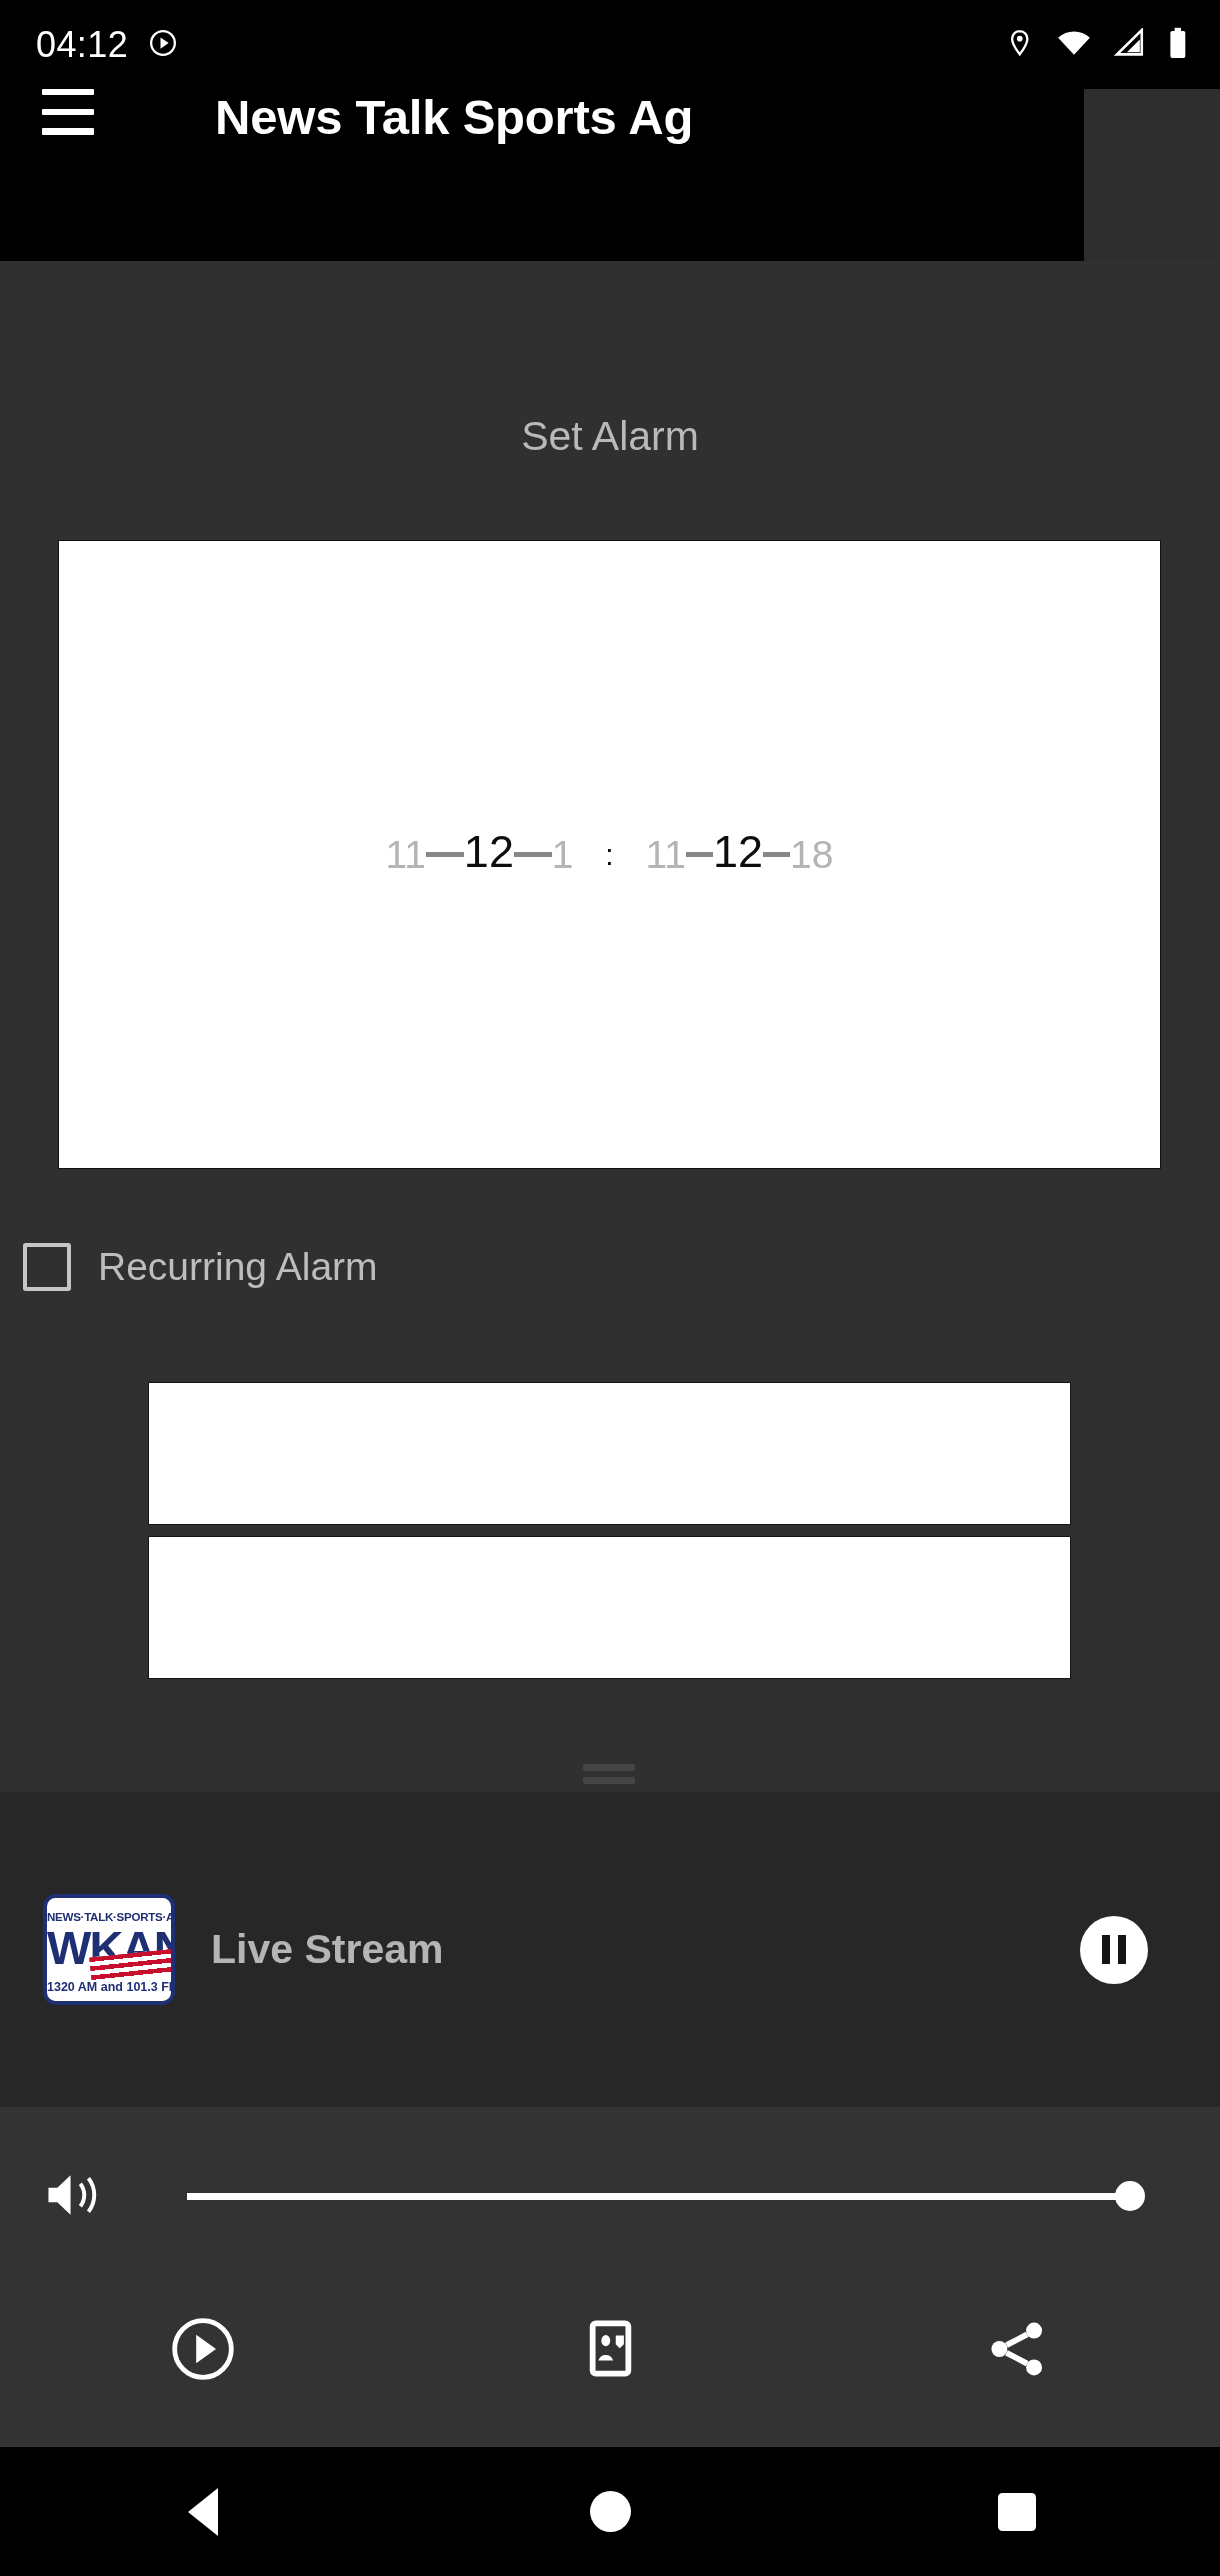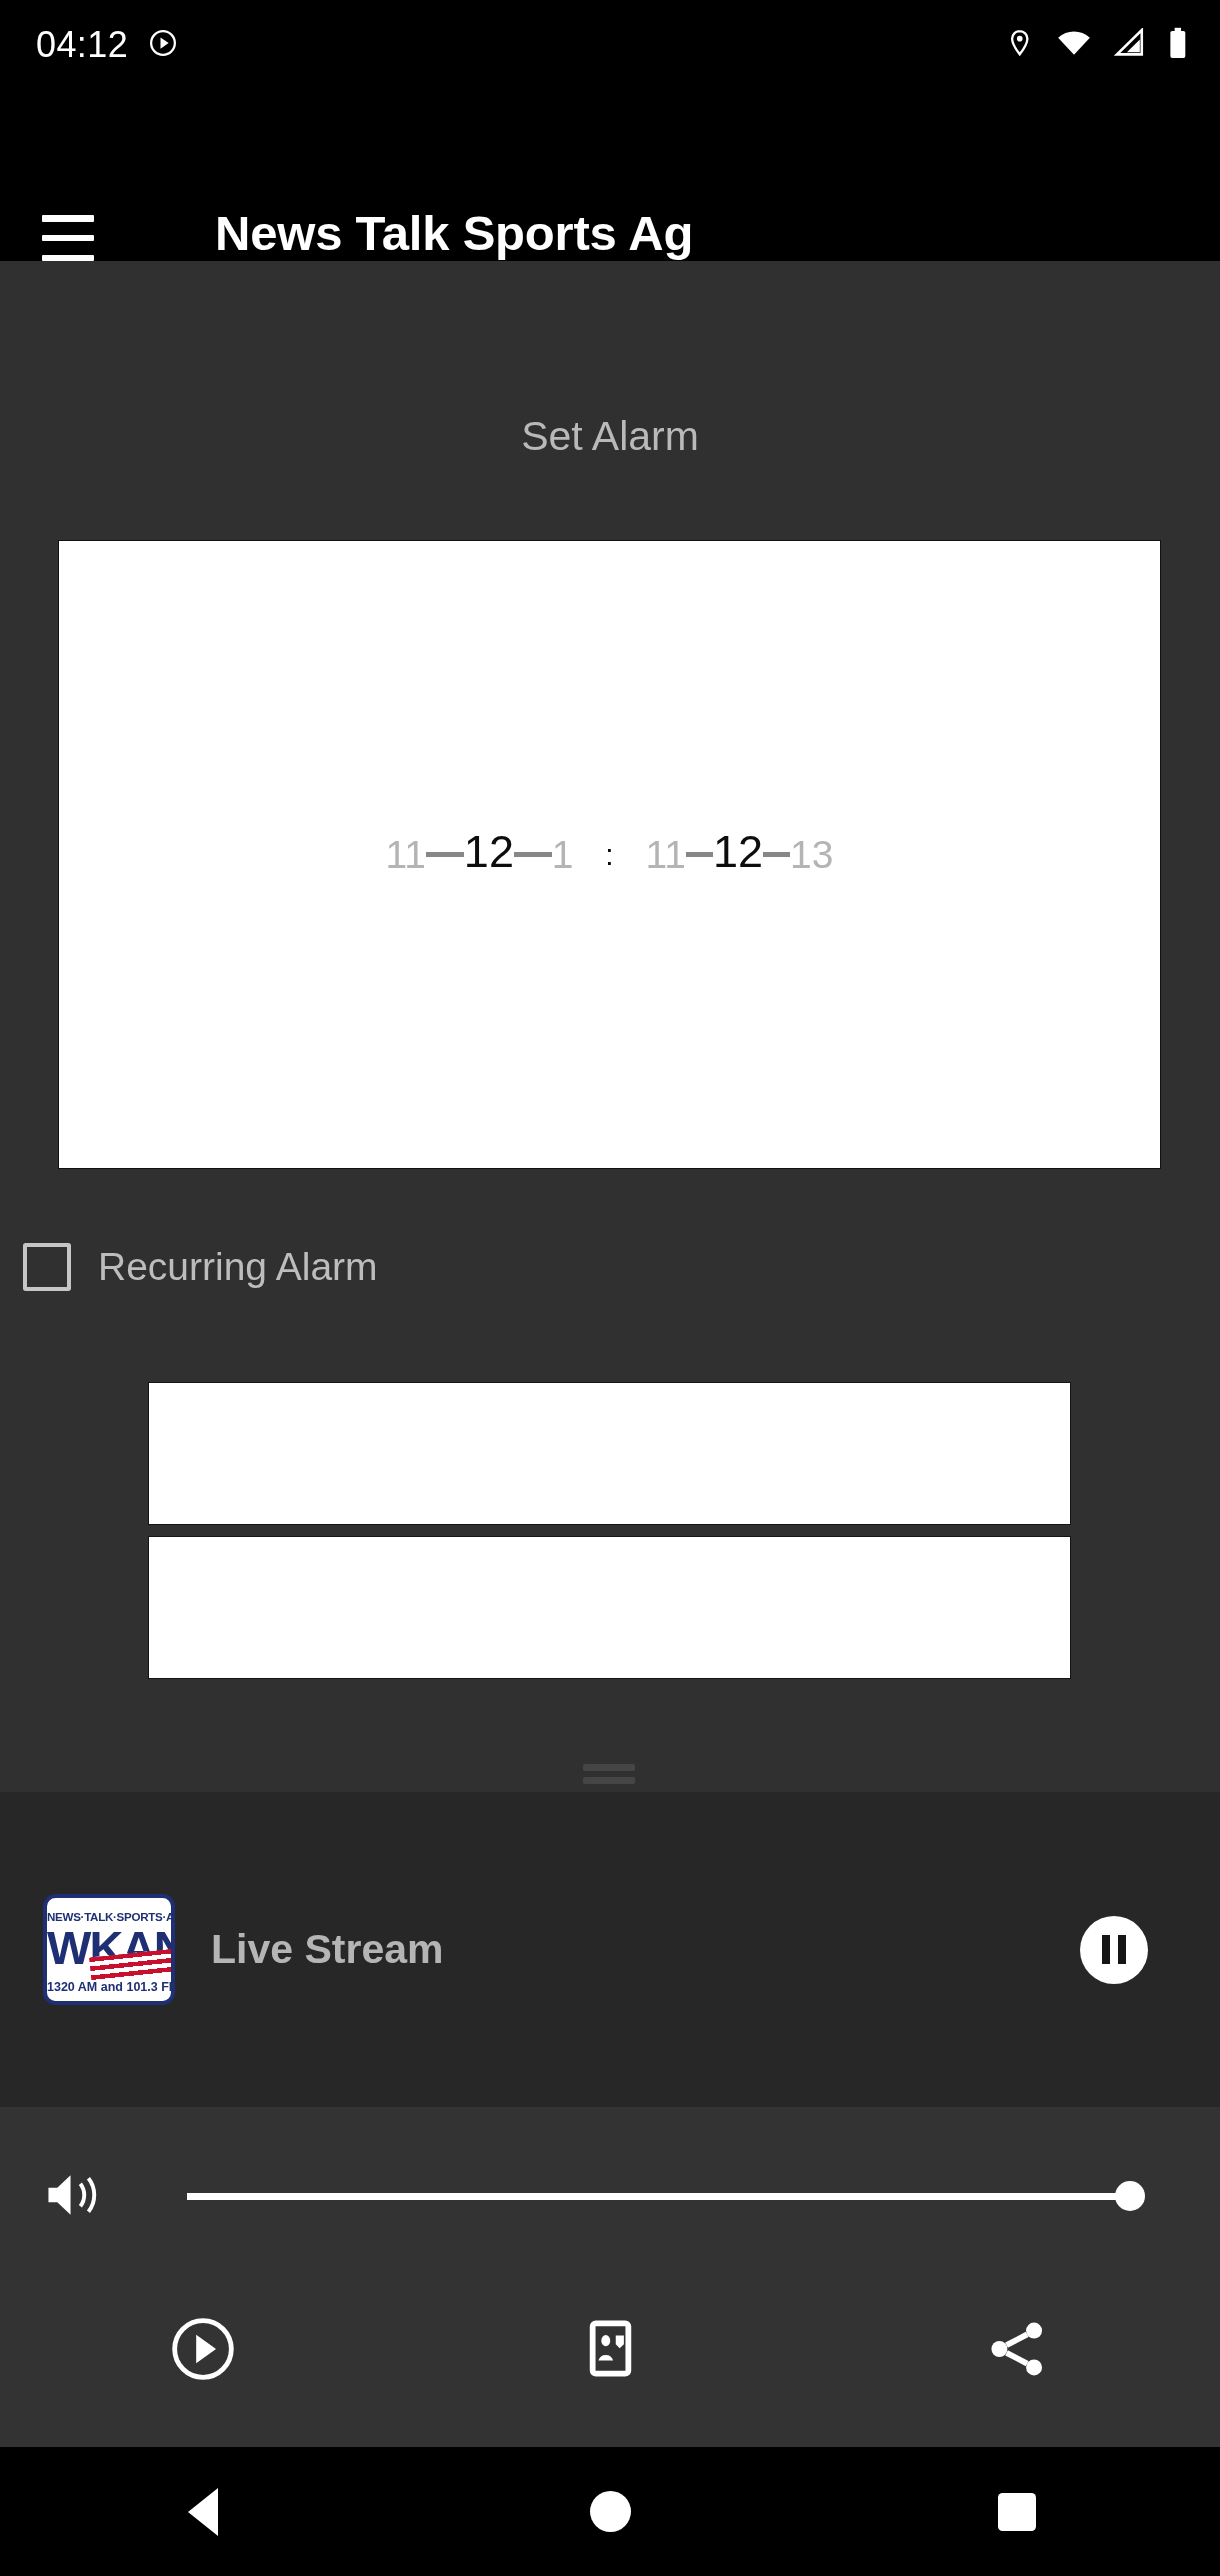--- a/index.html
+++ b/index.html
@@ -19,22 +19,22 @@
   }
   .status-clock {
     color: #fff; font-size: 36px; letter-spacing: 0.4px; font-weight: 400;
   }
   .status-left { display: flex; align-items: center; gap: 19.7px; }
   .status-right { margin-left: auto; display: flex; align-items: center; gap: 23px; }
   .sicon { display: block; }
 
   
   .appbar {
-    position: absolute; top: 89px; left: 0; width: 1220px; height: 172px;
-    background: #000; display: flex; align-items: flex-end;
+    position: absolute; top: 89px; left: 0; width: 1084px; height: 172px;
+    background: #000; display: flex; align-items: flex-start;
   }
   .hamburger {
     width: 82px; margin-left: 27px; display: flex; flex-direction: column;
     gap: 13.4px; align-items: center; cursor: pointer;
   }
   .hamburger span { display:block; width: 52px; height: 6.3px; background: #fff; border-radius: 0.9px; }
   .appbar-title {
     color: #fff; font-size: 49px; font-weight: 700; margin-left: 106px;
     letter-spacing: -0.2px; white-space: nowrap;
   }
@@ -246,21 +246,21 @@
         <div class="p-colon">:</div>
         <div class="p-rule" style="background:transparent"></div>
         <div class="p-spacer"></div>
       </div>
 
       <div class="pcol">
         <div class="p-above">11</div>
         <div class="p-rule"></div>
         <div class="p-sel">12</div>
         <div class="p-rule"></div>
-        <div class="p-below">13</div>
+        <div class="p-below">18</div>
       </div>
 
 
     </div>
   </div>
 
   <div class="recurring">
     <div class="checkbox"></div>
     <div class="recurring-label">Recurring Alarm</div>
   </div>

